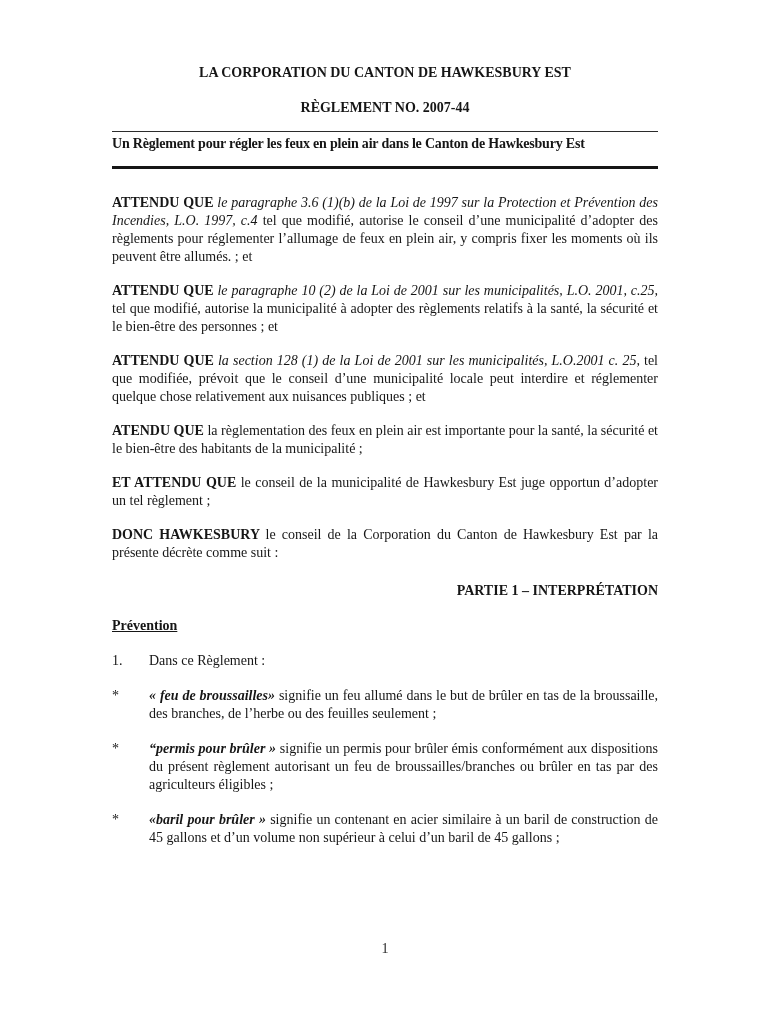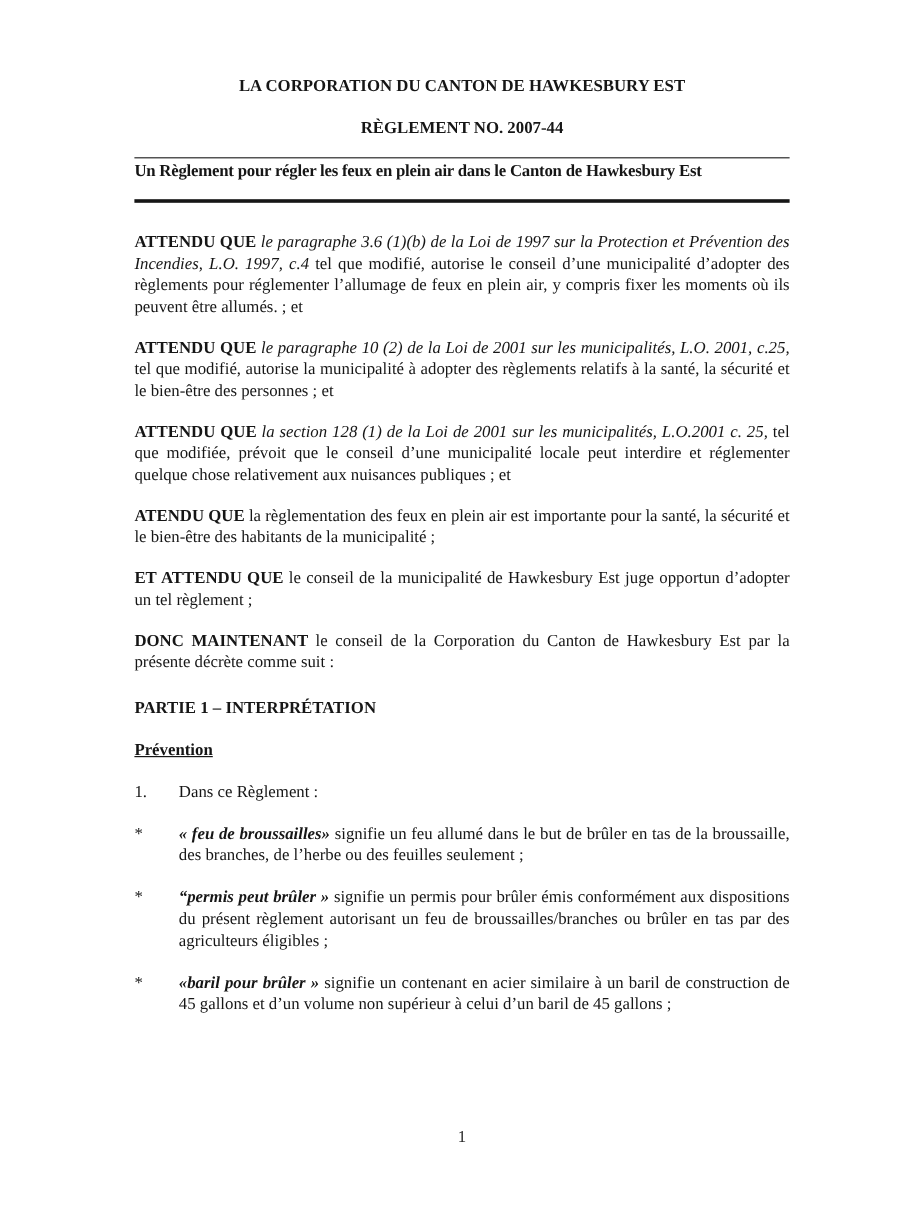--- a/index.html
+++ b/index.html
@@ -46,21 +46,21 @@
     margin: 0 0 25px 0;
   }
   .para {
     text-align: justify;
     margin: 0 0 16px 0;
   }
   .b  { font-weight: bold; margin-top: 21px; }
   .i  { font-style: italic; }
   .bi { font-weight: bold; font-style: italic; }
   .section-heading {
-    text-align: left;
+    text-align: right;
     font-weight: bold;
     margin: 20px 0 17px 0;
   }
   .subheading {
     font-weight: bold;
     text-decoration: underline;
     margin: 0 0 17px 0;
   }
   .li {
     display: flex;
@@ -99,39 +99,39 @@
   <p class="para"><span class="b">ATTENDU QUE </span><span class="i">le paragraphe 3.6 (1)(b) de la Loi de 1997 sur la Protection et Prévention des Incendies, L.O. 1997, c.4</span><span> tel que modifié, autorise le conseil d’une municipalité d’adopter des règlements pour réglementer l’allumage de feux en plein air, y compris fixer les moments où ils peuvent être allumés. ; et</span></p>
 
   <p class="para"><span class="b">ATTENDU QUE </span><span class="i">le paragraphe 10 (2) de la Loi de 2001 sur les municipalités, L.O. 2001, c.25,</span><span> tel que modifié, autorise la municipalité à adopter des règlements relatifs à la santé, la sécurité et le bien-être des personnes ; et</span></p>
 
   <p class="para"><span class="b">ATTENDU QUE </span><span class="i"> la section 128 (1) de la Loi de 2001 sur les municipalités, L.O.2001 c. 25,</span><span> tel que modifiée, prévoit que le conseil d’une municipalité locale peut interdire et réglementer quelque chose relativement aux nuisances publiques ; et</span></p>
 
   <p class="para"><span class="b">ATENDU QUE </span><span class="i"></span><span>la règlementation des feux en plein air est importante pour la santé, la sécurité et le bien-être des habitants de la municipalité ;</span></p>
 
   <p class="para"><span class="b">ET ATTENDU QUE </span><span class="i"></span><span> le conseil de la municipalité de Hawkesbury Est juge opportun d’adopter un tel règlement ;</span></p>
 
-  <p class="para"><span class="b">DONC MAINTENANT </span><span class="i"></span><span>le conseil de la Corporation du Canton de Hawkesbury Est par la présente décrète comme suit :</span></p>
+  <p class="para"><span class="b">DONC HAWKESBURY </span><span class="i"></span><span>le conseil de la Corporation du Canton de Hawkesbury Est par la présente décrète comme suit :</span></p>
 
   <p class="section-heading">PARTIE 1 – INTERPRÉTATION</p>
 
   <p class="subheading">Prévention</p>
 
   <div class="li">
     <span class="marker">1.</span>
     <div class="txt">Dans ce Règlement :</div>
   </div>
 
   <div class="li">
     <span class="marker">*</span>
     <div class="txt"><span class="bi">« feu de broussailles»</span><span> signifie un feu allumé dans le but de brûler en tas de la broussaille, des branches, de l’herbe ou des feuilles seulement ;</span></div>
   </div>
 
   <div class="li">
     <span class="marker">*</span>
-    <div class="txt"><span class="bi">“permis peut brûler »</span><span> signifie un permis pour brûler émis conformément aux dispositions du présent règlement autorisant un feu de broussailles/branches ou brûler en tas par des agriculteurs éligibles ;</span></div>
+    <div class="txt"><span class="bi">“permis pour brûler »</span><span> signifie un permis pour brûler émis conformément aux dispositions du présent règlement autorisant un feu de broussailles/branches ou brûler en tas par des agriculteurs éligibles ;</span></div>
   </div>
 
   <div class="li">
     <span class="marker">*</span>
     <div class="txt"><span class="bi">«baril pour brûler »</span><span> signifie un contenant en acier similaire à un baril de construction de 45 gallons et d’un volume non supérieur à celui d’un baril de 45 gallons ;</span></div>
   </div>
 
 </div>
 
 <div class="page-number">1</div>

